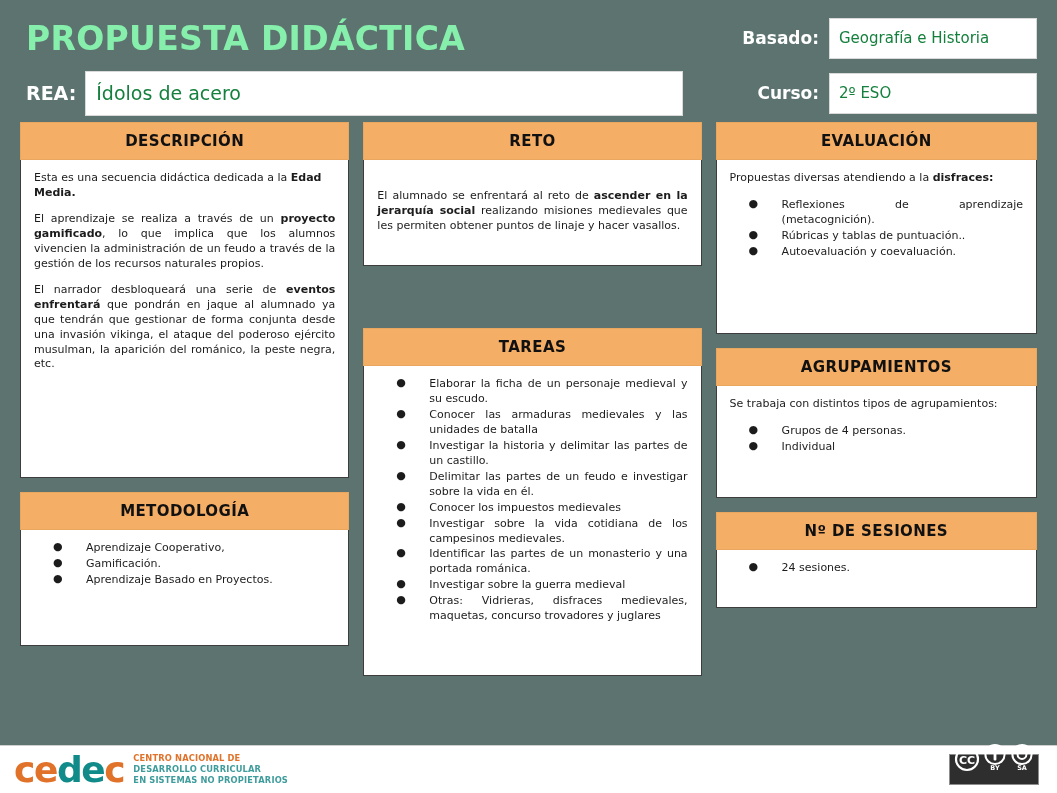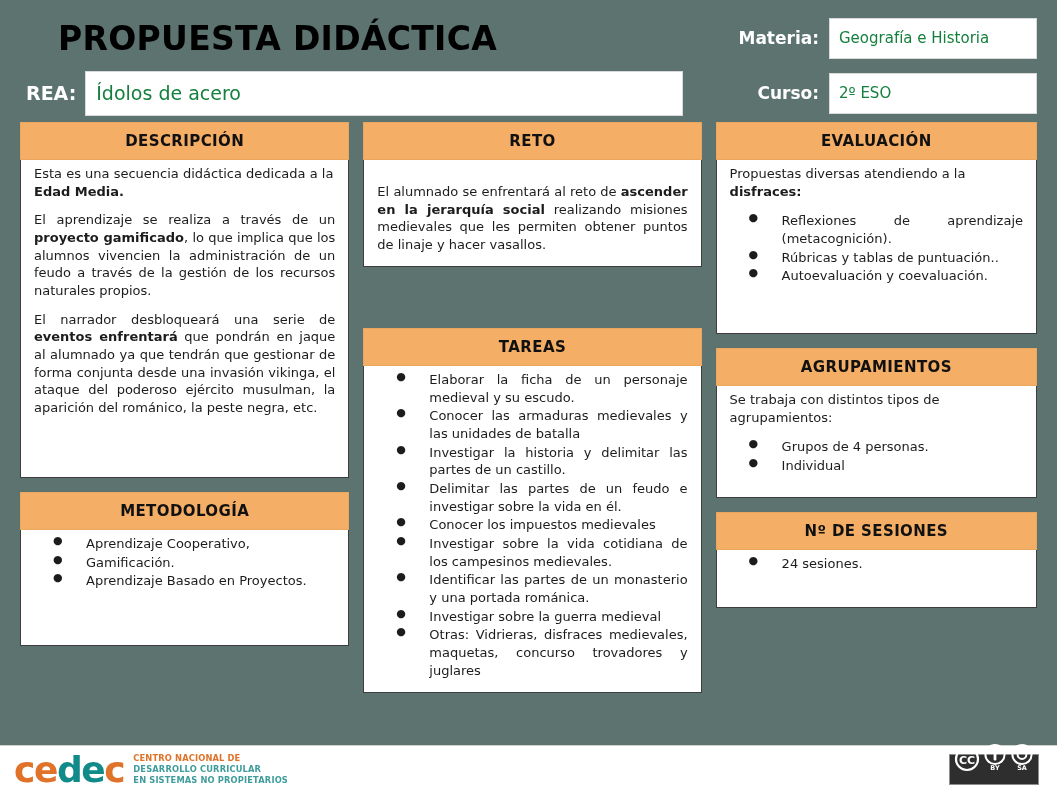--- a/index.html
+++ b/index.html
@@ -39,25 +39,24 @@
     height: 56px;
   }
 
   .header-row-bottom {
     height: 54px;
   }
 
   .main-title {
     font-size: 33px;
     font-weight: bold;
-    color: #000000;
+    color: #86efac;
     letter-spacing: 0.3px;
     flex: 0 0 auto;
     font-family: "DejaVu Sans", sans-serif;
-    margin-left: 32px;
   }
 
   .spacer { flex: 1 1 auto; }
 
   .field-label {
     font-size: 17px;
     font-weight: bold;
     color: #ffffff;
     margin-right: 10px;
     white-space: nowrap;
@@ -120,23 +119,23 @@
     letter-spacing: 0.4px;
     text-align: center;
     padding: 9px 4px 9px 4px;
     border: 1px solid #e8a65e;
   }
 
   .card-body {
     background: #ffffff;
     border: 1px solid #3d3d3d;
     border-top: none;
-    padding: 5px 13px 12px 13px;
+    padding: 11px 13px 12px 13px;
     color: #1c1c1c;
-    font-size: 13px;
+    font-size: 11px;
     line-height: 1.36;
     flex: 1 1 auto;
   }
 
   .card-body p { margin-bottom: 11px; text-align: justify; }
   .card-body p:last-child { margin-bottom: 0; }
   .card-body p.lead { text-align: left; }
 
   b { font-weight: bold; }
 
@@ -238,21 +237,21 @@
 <body>
 
 <div class="page">
 
   <div class="header">
 
     <div class="header-row header-row-top">
       <div class="main-title">PROPUESTA DIDÁCTICA</div>
       <div class="spacer"></div>
       <div class="hr-line">
-        <span class="field-label">Materia:</span>
+        <span class="field-label">Basado:</span>
         <div class="field-box box-materia">Geografía e Historia</div>
       </div>
     </div>
 
     <div class="header-row header-row-bottom">
       <span class="rea-label">REA:</span>
       <div class="field-box box-rea">Ídolos de acero</div>
       <div class="spacer"></div>
       <div class="hr-line bottom">
         <span class="field-label">Curso:</span>

